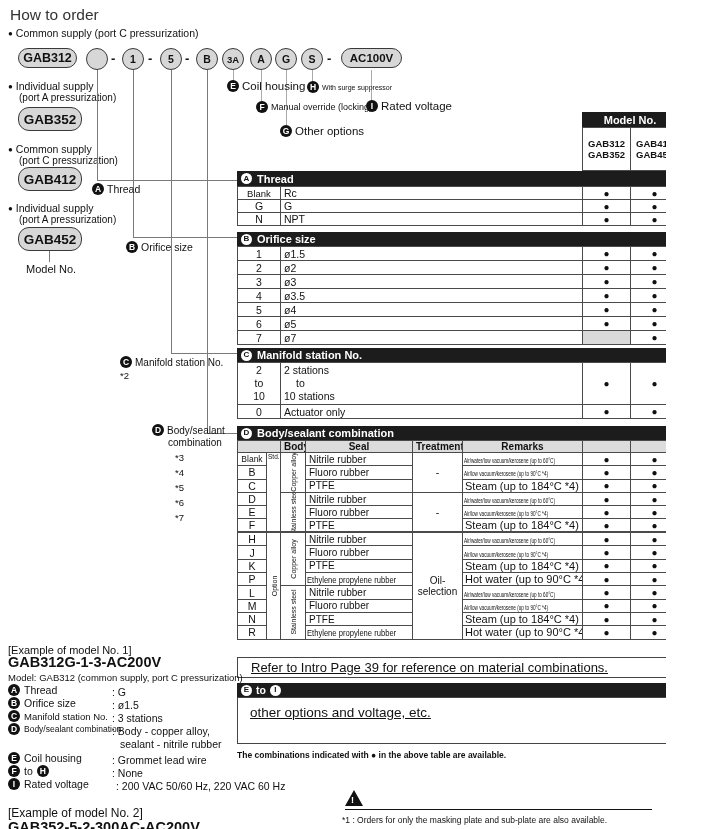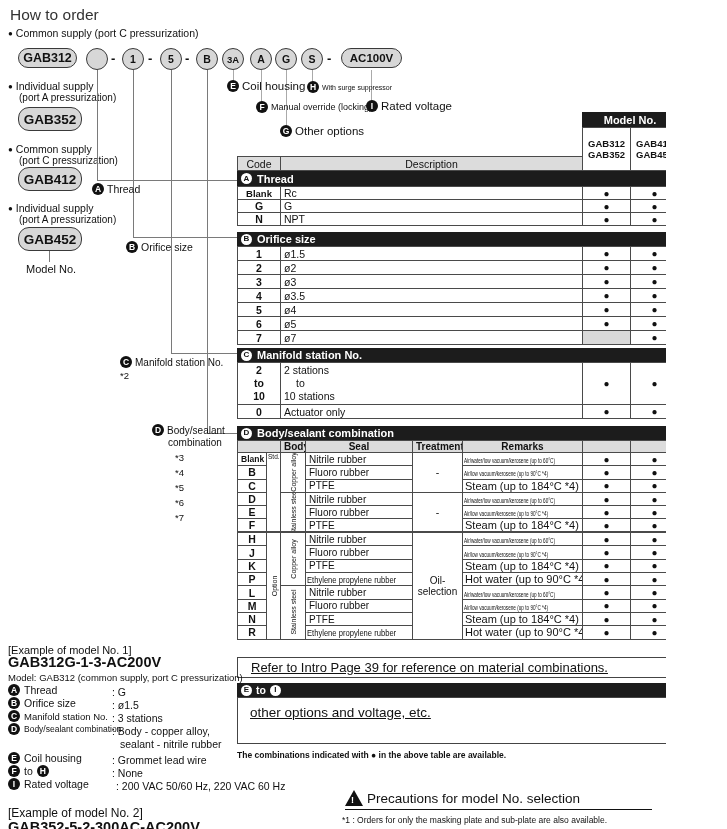--- a/index.html
+++ b/index.html
@@ -20,21 +20,21 @@
   .lbl{position:absolute;display:flex;align-items:center;gap:3px;font-size:10.5px;white-space:nowrap;}
   .blt{font-size:8px;margin-right:3px;}
   .bullet-line{position:absolute;display:flex;align-items:center;font-size:10.5px;white-space:nowrap;}
   .sub{position:absolute;font-size:10px;white-space:nowrap;}
   .secwrap{position:absolute;left:237px;width:441px;}
   .secbar{background:#1c1c1c;color:#fff;display:flex;align-items:center;gap:5px;padding-left:4px;
           font-weight:bold;font-size:11px;box-sizing:border-box;}
   table{border-collapse:collapse;table-layout:fixed;width:441px;}
   td{border:1px solid #4a4a4a;padding:0 3px;font-size:10.5px;overflow:hidden;white-space:nowrap;
      box-sizing:border-box;vertical-align:middle;}
-  .cd{text-align:center;font-weight:bold;}
+  .cd{text-align:center;font-weight:normal;}
   .dotc{text-align:center;font-size:10px;padding:0;}
   .shade{background:#d9d9d9;}
   .hdrow td{background:#dcdcdc;text-align:center;font-size:10.5px;height:14px;}
   .subhd td{background:#dcdcdc;text-align:center;font-weight:bold;font-size:10px;height:12px;}
   .vcell{position:relative;padding:0;}
   .vtxt{position:absolute;left:50%;top:50%;transform:translate(-50%,-50%) rotate(-90deg);
         font-size:7px;white-space:nowrap;}
   .stdc{vertical-align:top;font-size:6.5px;padding:0 1px;text-align:center;}
   .rk-s{padding:0 1px;}
   .rk-s .sq{display:inline-block;transform:scaleX(0.62);transform-origin:0 50%;font-size:7.5px;white-space:nowrap;}
@@ -172,34 +172,20 @@
         </td>
         <td style="text-align:center;font-weight:bold;font-size:9.5px;white-space:normal;padding:0;">
           <div>GAB412</div>
           <div>GAB452</div>
         </td>
       </tr>
     </tbody>
       </table>
   </div>
 
-  <div class="abs" style="left:237px;top:156px;">
-    <table style="width:345px;">
-      <colgroup>
-          <col style="width:43px;">
-          <col style="width:302px;">
-        </colgroup>
-      <tbody>
-          <tr class="hdrow">
-        <td>Code</td>
-        <td>Description</td>
-      </tr>
-    </tbody>
-      </table>
-  </div>
 
   <div class="secwrap" style="top:171px;">
     <div class="secbar" style="height:15px;">
       <span class="ld ldw">A</span>
       <span>Thread</span>
     </div>
     <table>
       <colgroup>
           <col style="width:43px;">
           <col style="width:302px;">
@@ -533,17 +519,16 @@
     <span class="ld">I</span>
     <span>Rated voltage</span>
   </div>
   <div class="specval" style="left:116px;top:780px;">: 200 VAC 50/60 Hz, 220 VAC 60 Hz</div>
 
   <div class="abs" style="left:8px;top:806px;font-size:12px;">[Example of model No. 2]</div>
   <div class="abs" style="left:8px;top:819px;font-size:14.5px;font-weight:bold;">GAB352-5-2-300AC-AC200V</div>
 
   <div class="warn-tri" style="left:345px;top:790px;"></div>
   <div class="warn-ex" style="left:351px;top:795px;">!</div>
-  <div class="abs" style="left:367px;top:791px;font-size:13.5px;">Precautions for model No. selection</div>
   <div class="abs" style="left:345px;top:809px;width:307px;height:1px;background:#111;"></div>
   <div class="abs" style="left:342px;top:815px;font-size:8.5px;">*1 : Orders for only the masking plate and sub-plate are also available.</div>
 
 </div>
 
 </body></html>

